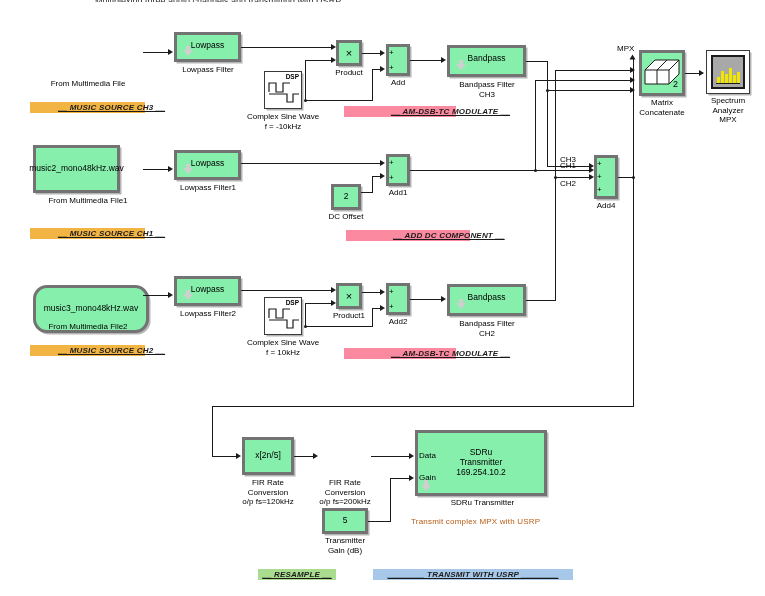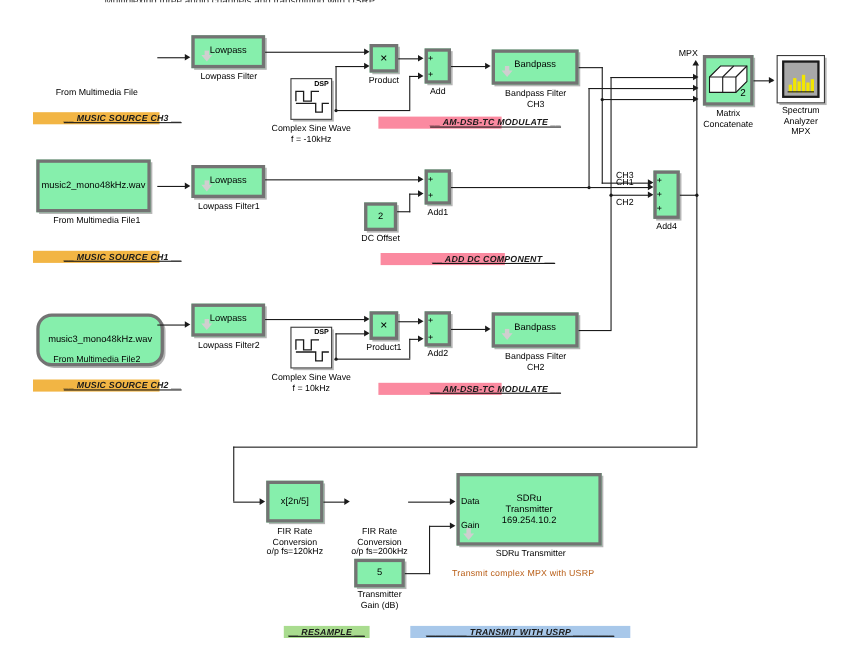--- a/index.html
+++ b/index.html
@@ -188,21 +188,21 @@
 
   <div class="wire h" style="left:526px;top:61px;width:22px;"></div>
   <div class="wire v" style="left:547px;top:61px;height:29px;"></div>
   <div class="junction" style="left:545.5px;top:88.5px;"></div>
   <div class="wire h" style="left:547px;top:90px;width:86px;"></div>
   <div class="arrow" style="left:630px;top:86.5px;"></div>
   <div class="wire v" style="left:547px;top:90px;height:77px;"></div>
   <div class="wire h" style="left:547px;top:166px;width:45px;"></div>
   <div class="arrow" style="left:589px;top:162.5px;"></div>
 
-  <div class="blk" style="left:33px;top:145px;width:104px;height:48px;">
+  <div class="blk" style="left:33px;top:145px;width:87px;height:48px;">
     <span class="inner">music2_mono48kHz.wav</span>
   </div>
   <div class="cap" style="left:13px;top:196px;width:150px;">From Multimedia File1</div>
 
   <div class="wire h" style="left:143px;top:169px;width:26px;"></div>
   <div class="arrow" style="left:168px;top:165.5px;"></div>
 
   <div class="blk" style="left:174px;top:150px;width:67px;height:30px;">
     <span class="inner" style="position:absolute;left:0;right:0;top:6px;">Lowpass</span>
   </div>
@@ -398,21 +398,21 @@
   <div class="wlab" style="left:419px;top:474px;">Gain</div>
   <div class="dnstem" style="left:424px;top:480px;height:6px;"></div>
   <div class="dn" style="left:421px;top:485px;"></div>
   <div class="cap" style="left:430px;top:498px;width:105px;">SDRu Transmitter</div>
 
   <div class="anno orange" style="left:30px;top:102px;width:115px;">__ MUSIC SOURCE CH3 __</div>
   <div class="anno orange" style="left:30px;top:228px;width:115px;">__ MUSIC SOURCE CH1 __</div>
   <div class="anno orange" style="left:30px;top:345px;width:115px;">__ MUSIC SOURCE CH2 __</div>
 
   <div class="anno pink" style="left:344px;top:106px;width:112px;">__ AM-DSB-TC MODULATE __</div>
-  <div class="anno pink" style="left:346px;top:230px;width:113px;">__ ADD DC COMPONENT __</div>
+  <div class="anno pink" style="left:346px;top:230px;width:124px;">__ ADD DC COMPONENT __</div>
   <div class="anno pink" style="left:344px;top:348px;width:112px;">__ AM-DSB-TC MODULATE __</div>
 
   <div class="anno green" style="left:258px;top:569px;width:78px;">__ RESAMPLE __</div>
   <div class="anno plain" style="left:408px;top:516px;width:170px;text-align:left;">Transmit complex MPX with USRP</div>
 
   <div class="anno blue" style="left:373px;top:569px;width:200px;">________ TRANSMIT WITH USRP ________</div>
 
 </div>
 
 </body></html>

